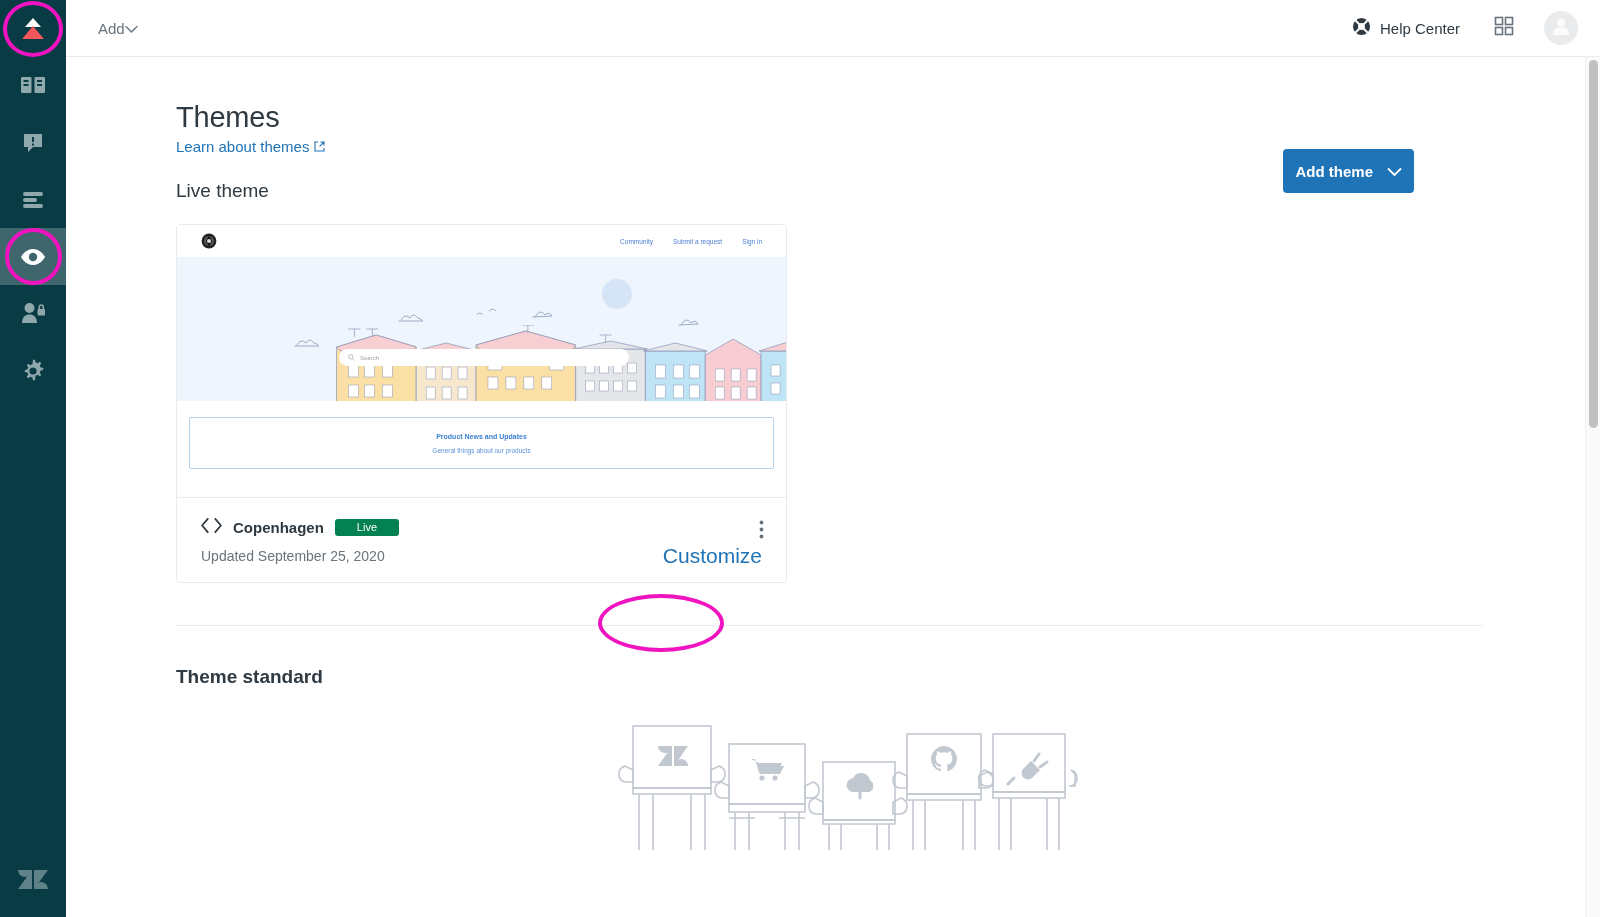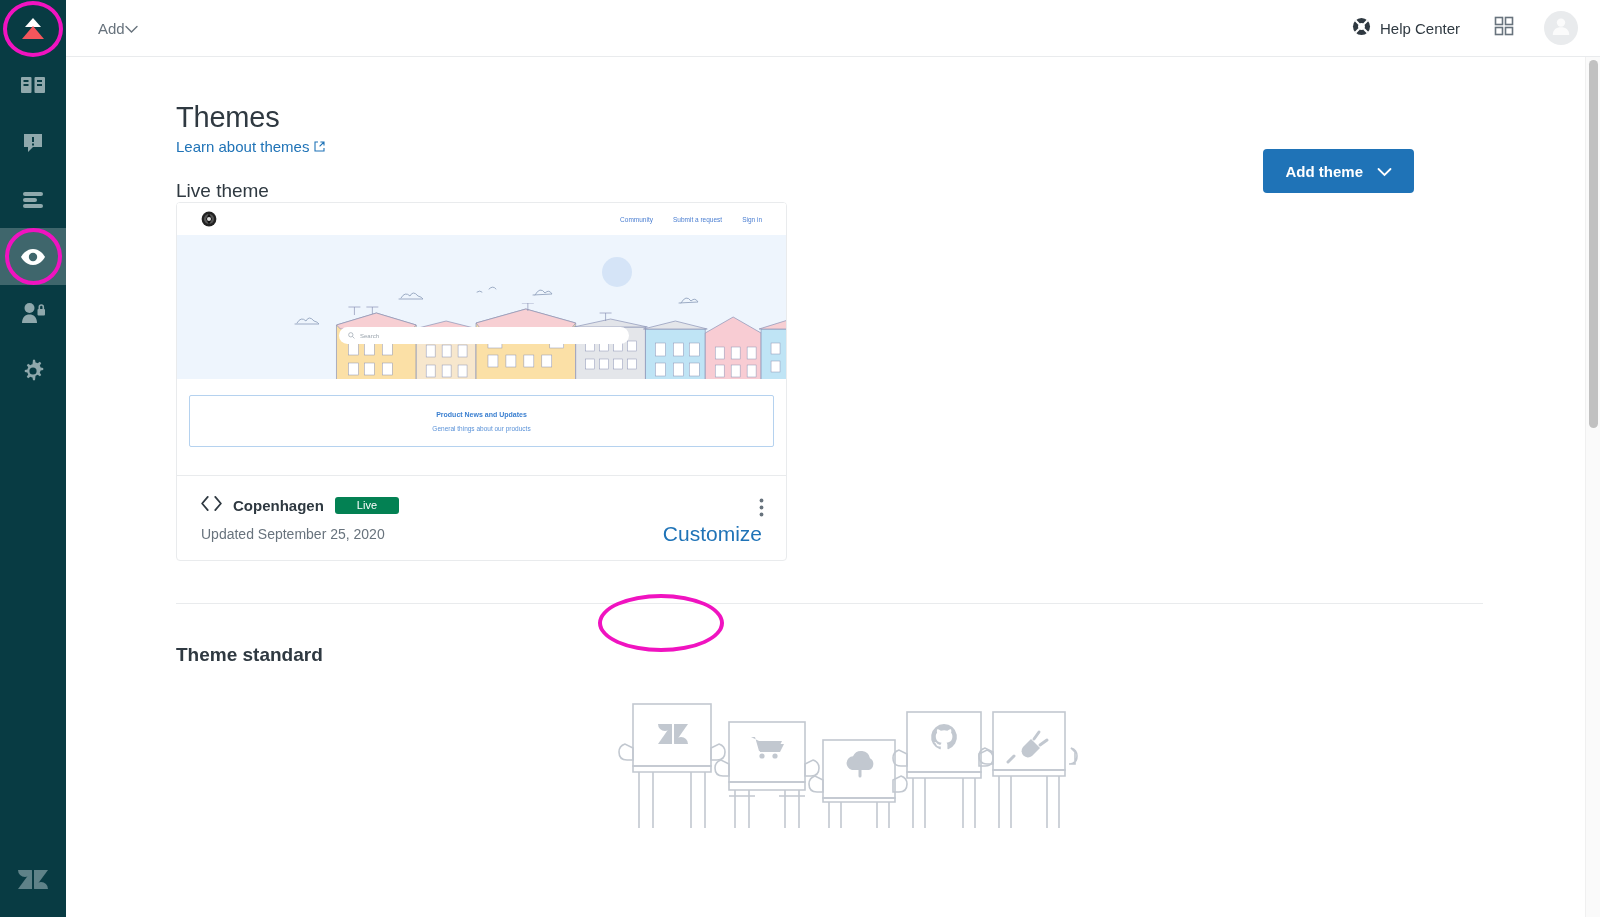--- a/index.html
+++ b/index.html
@@ -71,27 +71,28 @@
   .page-sub { font-size: 15px; color: #2f3941; margin-top: 10px; }
   .page-link {
     font-size: 15px; color: #1f73b7; margin-top: 4px; display: inline-flex;
     align-items: center; gap: 5px; cursor: pointer; text-decoration: none;
   }
   .section-h { font-size: 19px; color: #2f3941; margin-top: 24px; font-weight: 400; }
 
   .add-theme-btn {
     position: absolute; right: 186px; top: 92px;
     background: #1f73b7; color: #fff; border: none; border-radius: 4px;
-    height: 44px; padding: 0 22px;
+    height: 44px; padding: 0 12px;
     font-size: 15px; font-weight: bold; font-family: inherit;
     display: flex; align-items: center; gap: 14px; cursor: pointer;
   }
 
   
   .theme-card {
+    margin-top: 22px;
     width: 611px; background: #fff;
     border: 1px solid #e9ebed; border-radius: 4px;
     overflow: hidden;
   }
   .preview { height: 272px; position: relative; overflow: hidden; background: #fff; }
   .prev-nav {
     height: 32px; background: #fff; display: flex; align-items: center;
     padding: 0 24px; gap: 20px;
   }
   .prev-logo { width: 16px; height: 16px; }

